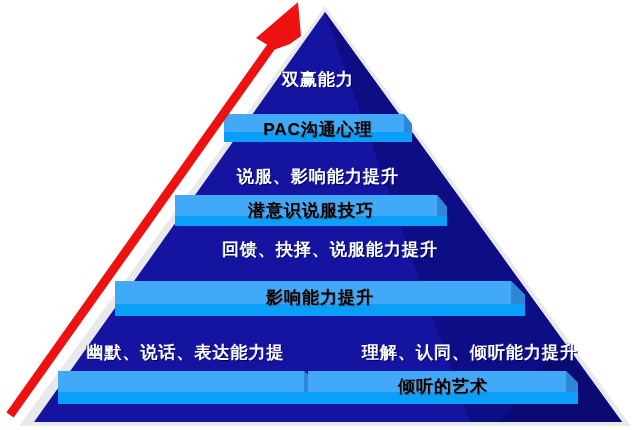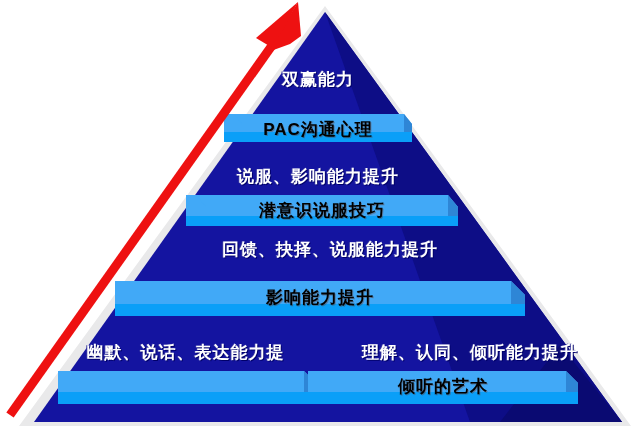--- a/index.html
+++ b/index.html
@@ -90,21 +90,21 @@
       <polygon points="180,4 188,14 188,32 180,22" fill="#2e86d6"></polygon>
       <rect x="0" y="4" width="180" height="18" fill="#41a9f7"></rect>
       <rect x="0" y="22" width="188" height="10" fill="#0a9ff8"></rect>
       <polygon points="0,4 10,4 18,14 0,14" fill="#41a9f7"></polygon>
     </svg>
     <div class="slab-text" style="top:8px;">PAC沟通心理</div>
   </div>
 
   <div class="tier-label" style="left:0; top:165px; width:636px;">说服、影响能力提升</div>
 
-  <div class="slab" style="left:186px; top:192px; width:272px; height:42px;">
+  <div class="slab" style="left:175px; top:192px; width:272px; height:42px;">
     <svg class="slab-svg" width="272" height="42" viewBox="0 0 272 42">
       <polygon points="10,3 262,3 272,15 20,15" fill="#55b4fa"></polygon>
       <polygon points="262,3 272,15 272,34 262,24" fill="#2e86d6"></polygon>
       <rect x="0" y="3" width="262" height="21" fill="#41a9f7"></rect>
       <rect x="0" y="24" width="272" height="10" fill="#0a9ff8"></rect>
       <polygon points="0,3 10,3 20,15 0,15" fill="#41a9f7"></polygon>
     </svg>
     <div class="slab-text" style="top:7px;">潜意识说服技巧</div>
   </div>
 

